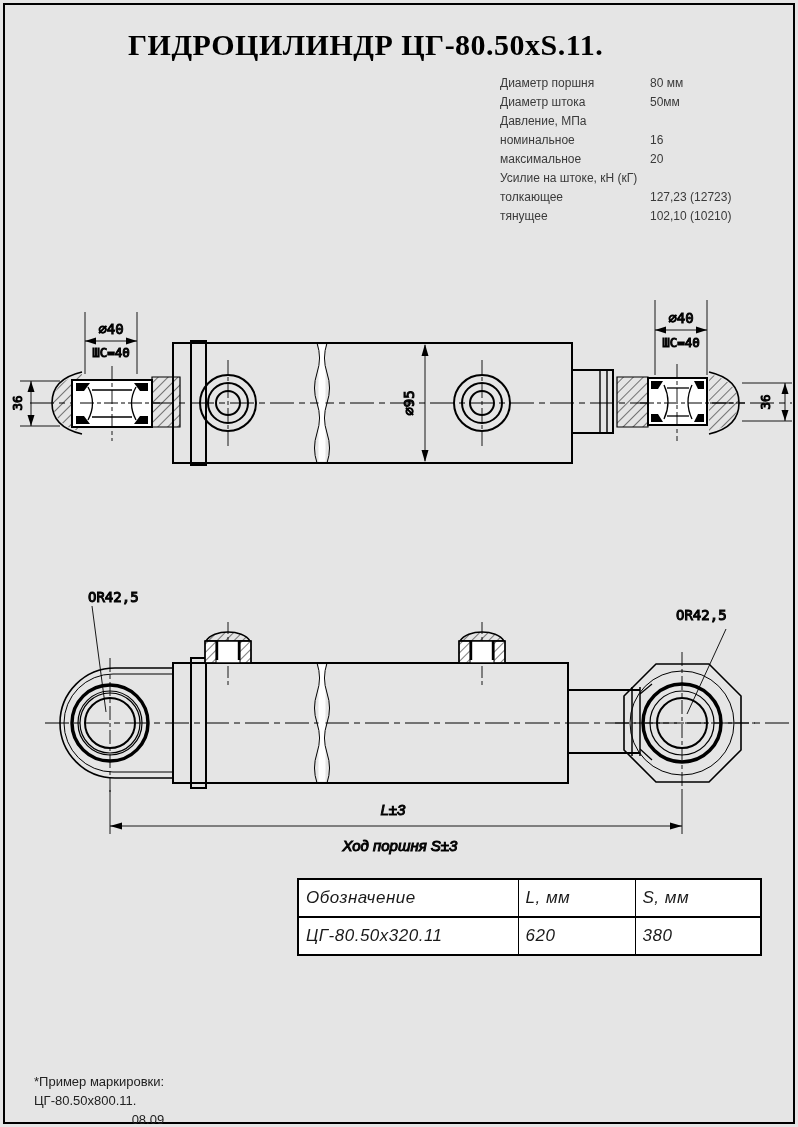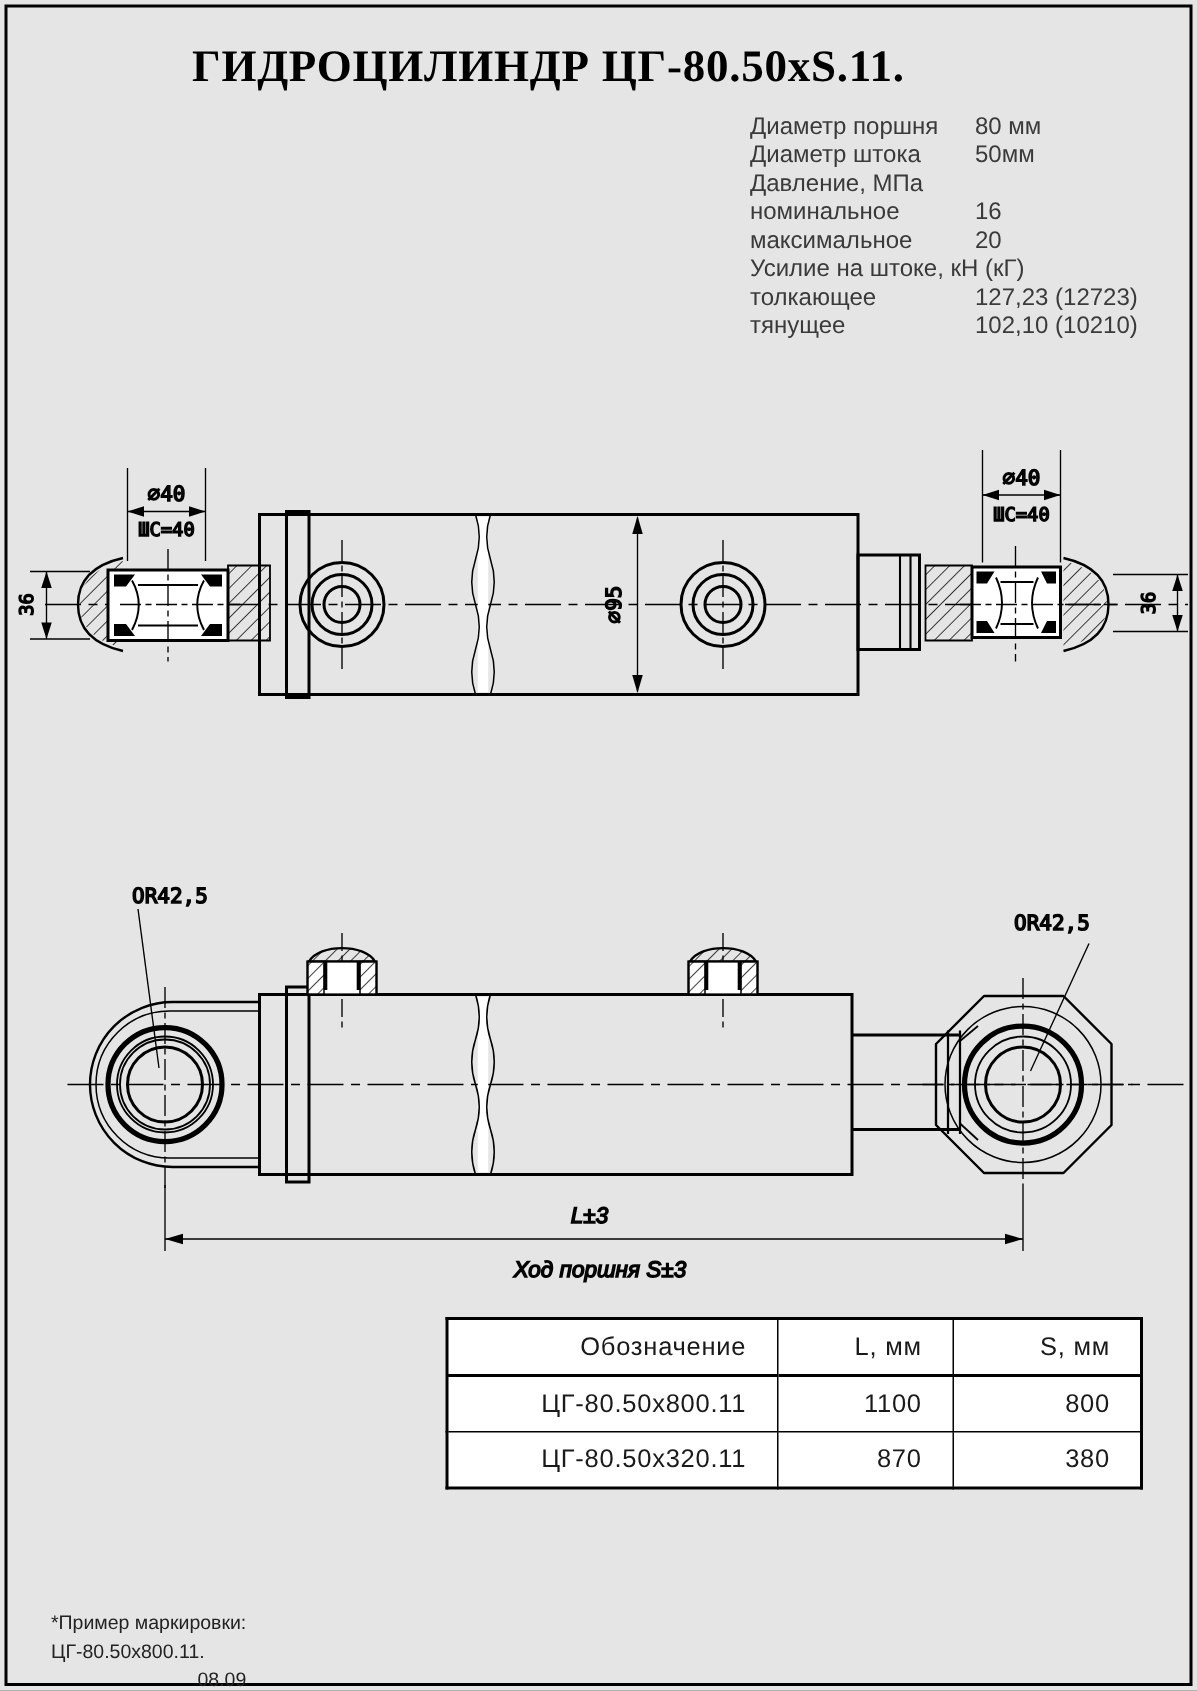--- a/index.html
+++ b/index.html
@@ -6,35 +6,35 @@
   .page {
     position:relative; width:798px; height:1127px; background:#e5e5e5;
     font-family:"Liberation Sans", sans-serif; overflow:hidden; margin:0 auto;
   }
   .frame { position:absolute; inset:3px; border:2px solid #000; pointer-events:none; }
   .title {
     position:absolute; left:128px; top:28px;
     font-family:"Liberation Serif", serif; font-weight:bold; font-size:30px;
     color:#000; white-space:nowrap; letter-spacing:0.5px;
   }
-  .specs { position:absolute; left:500px; top:76px; font-size:16px; color:#3a3a3a; }
+  .specs { position:absolute; left:500px; top:76px; font-size:12px; color:#3a3a3a; }
   .spec-row { position:relative; height:19px; white-space:nowrap; }
   .spec-value { position:absolute; left:150px; top:0; }
   svg text { user-select:none; }
   .dl  { font-family:"DejaVu Sans Mono", monospace; font-size:14px; fill:#111; }
   .dls { font-family:"DejaVu Sans Mono", monospace; font-size:12.5px; fill:#111; }
   .dli { font-family:"Liberation Sans", sans-serif; font-style:italic; font-size:15px; fill:#111; }
   .dims-table {
     position:absolute; left:297px; top:878px; border-collapse:collapse;
     table-layout:fixed; background:#fff;
   }
   .dims-table td {
-    border:1.5px solid #000; text-align:right; vertical-align:middle;
-    height:36px; font-size:17px; color:#1a1a1a;
-    letter-spacing:0.5px; font-family:"Liberation Sans", sans-serif; padding:0 20px;
+    border:1.5px solid #000; text-align:left; vertical-align:middle;
+    height:36px; font-style:italic; font-size:17px; color:#1a1a1a;
+    letter-spacing:0.5px; font-family:"Liberation Sans", sans-serif; padding:0 7px;
   }
   .dims-table { border:2px solid #000; }
   .dims-table tr.hdr td { border-bottom-width:2px; }
   .footnote { position:absolute; left:34px; top:1040px; font-size:13px; color:#222; line-height:19px;margin-top:32px; }
   .footnote .indent { margin-left:28px;text-align:right; }
 </style>
 </head>
 <body>
 
 <div class="page">
@@ -285,27 +285,22 @@
         <col style="width:117px">
         <col style="width:126px">
       </colgroup>
     <tbody>
         <tr class="hdr">
       <td>Обозначение</td>
       <td>L, мм</td>
       <td>S, мм</td>
     </tr>
     <tr>
-      <td>ЦГ-80.50x800.11</td>
-      <td>1100</td>
-      <td>800</td>
-    </tr>
-    <tr>
       <td>ЦГ-80.50x320.11</td>
-      <td>870</td>
+      <td>620</td>
       <td>380</td>
     </tr>
   </tbody>
     </table>
 
   <div class="footnote">
     <div>*Пример маркировки:</div>
     <div>ЦГ-80.50x800.11.</div>
     <div class="indent">08.09</div>
   </div>

